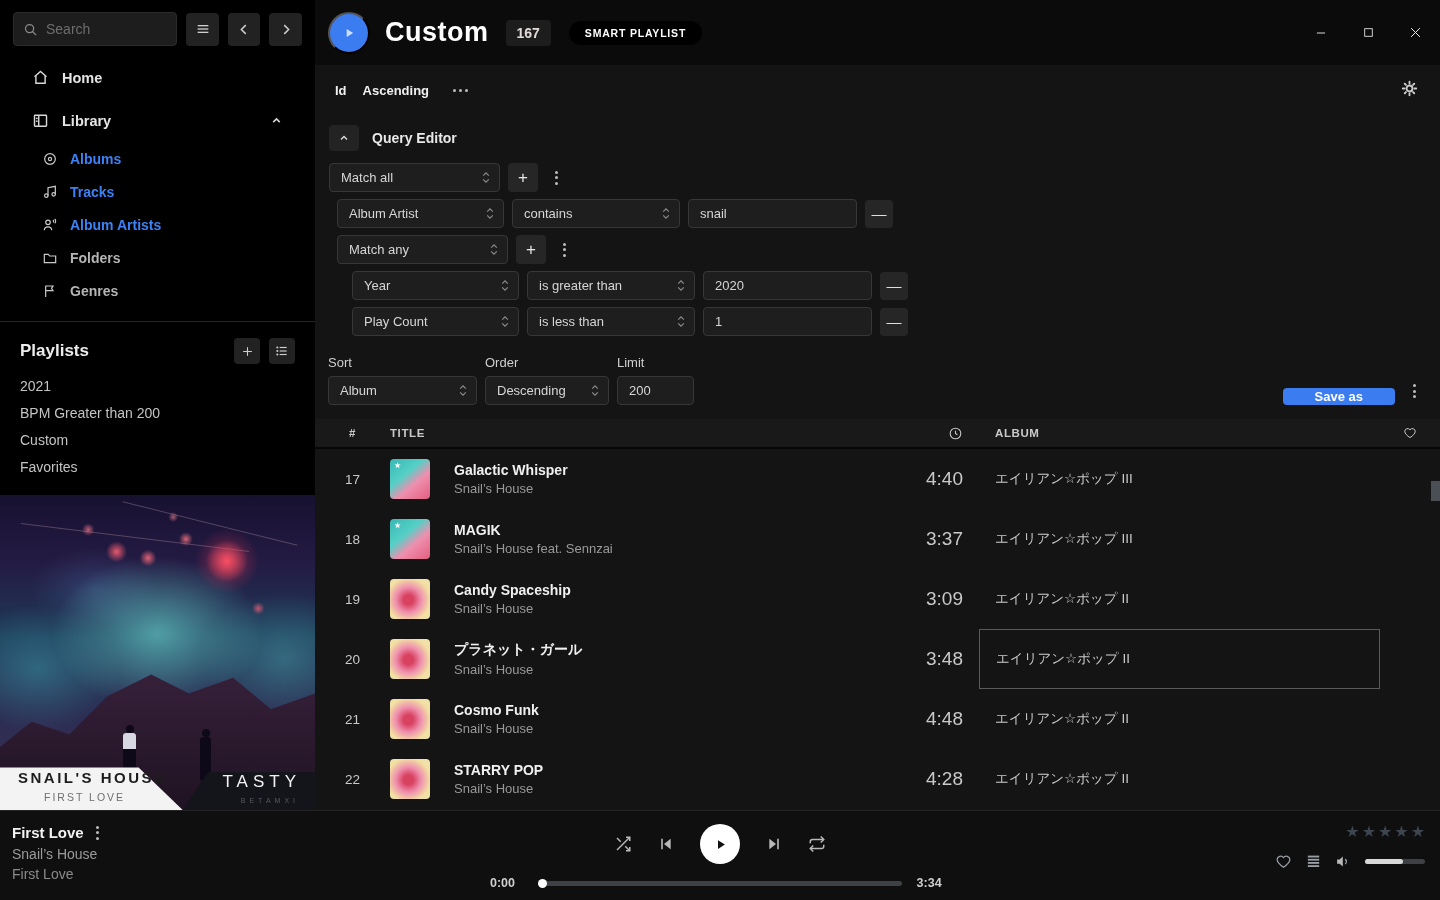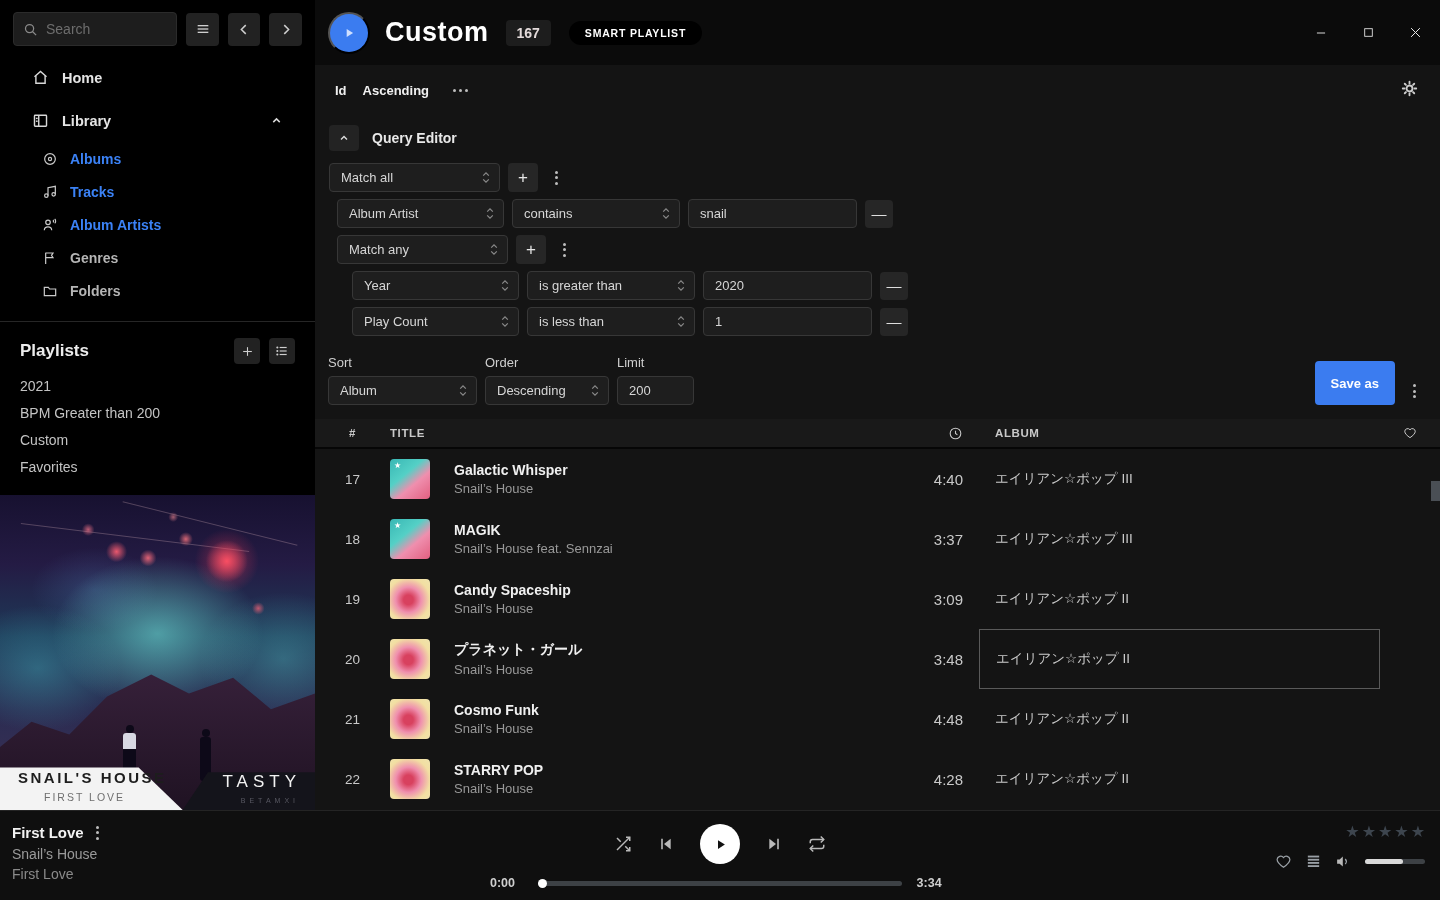--- a/index.html
+++ b/index.html
@@ -105,42 +105,42 @@
   .w-match { width:171px; } .w-field { width:167px; } .w-op { width:168px; } 
   .txt { background:#1e1e1e; border:1px solid #373737; border-radius:4px; height:29px; padding:0 11px; font-size:13px; color:#d6d6d6; width:169px; outline:none; }
   .btn-plus { width:30px; height:29px; background:#262626; border:none; border-radius:4px; color:#e6e6e6; font-size:17px; cursor:pointer; line-height:1; }
   .btn-dots { width:20px; height:29px; background:transparent; border:none; cursor:pointer; }
   .btn-minus { width:28px; height:28px; background:#262626; border:none; border-radius:4px; color:#dedede; font-size:15px; cursor:pointer; line-height:1; }
 
   .sort-bar { display:flex; align-items:flex-end; padding:12px 16px 0 13px; margin-bottom:14px; }
   .sb-group { margin-right:8px; }
   .sb-label { color:#cfcfcf; font-size:13px; margin-bottom:6px; }
   .w-sort { width:149px; } .w-order2 { width:124px; } .w-limit { width:77px; }
-  .saveas { margin-left:auto; background:#3b7cf0; color:#fff; border:none; border-radius:4px; height:44px; padding:0 16px;
+  .saveas { margin-left:auto; background:#3b7cf0; color:#fff; border:none; border-radius:4px; height:17px; padding:0 32px;
     font-size:13px; font-weight:bold; cursor:pointer; }
   .saveas-dots { margin-left:9px; height:28px; }
 
   
   .thead { height:30px; background:#191919; border-bottom:2px solid #060606; display:grid;
     grid-template-columns:75px 505px 84px 1fr 60px; align-items:center; flex-shrink:0; }
   .th { color:#c9c9c9; font-size:11.5px; font-weight:bold; letter-spacing:.6px; }
   .th-idx { text-align:center; }
   .th-dur { display:flex; justify-content:flex-end; padding-right:16px; }
   .th-album { padding-left:16px; }
   .th-fav { display:flex; justify-content:center; }
   .tbody { flex:1; overflow:hidden; position:relative; }
   .trow { height:60px; display:grid; grid-template-columns:75px 64px 441px 84px 1fr 60px; align-items:center; cursor:pointer; }
   .td-idx { text-align:center; color:#c9c9c9; font-size:13.5px; }
   .tcover { width:40px; height:40px; border-radius:4px; position:relative; overflow:hidden; }
   .tcover.ap3 { background:linear-gradient(140deg,#39b7b4 0%,#54d0c6 38%,#ef8fae 62%,#e35f80 100%); }
   .tcover.ap3::after { content:"★"; position:absolute; left:4px; top:2px; font-size:8px; color:#fff; }
   .tcover.ap2 { background:radial-gradient(circle at 46% 52%, #d8415f 16%, #ef8fae 42%, #f2dfa2 72%, #efe3ae 100%); }
   .td-title { color:#f0f0f0; font-size:14px; font-weight:bold; margin-bottom:3px; }
   .td-artist { color:#999; font-size:13px; }
-  .td-dur { text-align:right; padding-right:16px; color:#c9c9c9; font-size:15px; }
+  .td-dur { text-align:right; padding-right:16px; color:#c9c9c9; font-size:19px; }
   .td-album { padding-left:16px; color:#c9c9c9; font-size:13.5px; align-self:stretch; display:flex; align-items:center; }
   .td-album.focused { border:1px solid #5a5a5a; }
   .vscroll { position:absolute; right:0; top:32px; width:9px; height:20px; background:#4a4f55; }
 
   
   .playerbar { height:90px; background:#0f0f0f; border-top:1px solid #242424; position:relative; flex-shrink:0; }
   .np { position:absolute; left:12px; top:13px; }
   .np-title-row { display:flex; align-items:center; gap:12px; }
   .np-title { color:#f2f2f2; font-size:15px; font-weight:bold; }
   .np-artist { color:#9a9a9a; font-size:14px; margin-top:5px; }
@@ -260,33 +260,33 @@
                   <path d="M3.5 20c0-3.2 2.5-5.2 5.5-5.2S14.5 16.8 14.5 20"></path>
                   <path d="M16.5 4.5c1 .8 1 2.8 0 3.6"></path>
                   <path d="M19 3c1.9 1.4 1.9 5 0 6.4"></path>
                 </svg>
           </span>
           <span>Album Artists</span>
         </div>
         <div class="sub-item dim">
           <span style="display:flex">
             <svg width="16" height="16" viewBox="0 0 24 24" fill="none" stroke-width="1.8">
+                  <path d="M3.5 6.5h6l2 2.5h9V19h-17z"></path>
+                </svg>
+          </span>
+          <span>Folders</span>
+        </div>
+        <div class="sub-item dim">
+          <span style="display:flex">
+            <svg width="16" height="16" viewBox="0 0 24 24" fill="none" stroke-width="1.8">
                   <path d="M5.5 21V4"></path>
                   <path d="M5.5 4.5h11l-2.2 3.5 2.2 3.5h-11"></path>
                 </svg>
           </span>
           <span>Genres</span>
-        </div>
-        <div class="sub-item dim">
-          <span style="display:flex">
-            <svg width="16" height="16" viewBox="0 0 24 24" fill="none" stroke-width="1.8">
-                  <path d="M3.5 6.5h6l2 2.5h9V19h-17z"></path>
-                </svg>
-          </span>
-          <span>Folders</span>
         </div>
       </div>
     </nav>
 
     <div class="sb-divider"></div>
 
     <div class="pl-header">
       <span class="pl-title">Playlists</span>
       <button class="sq">
         <span style="display:flex">

